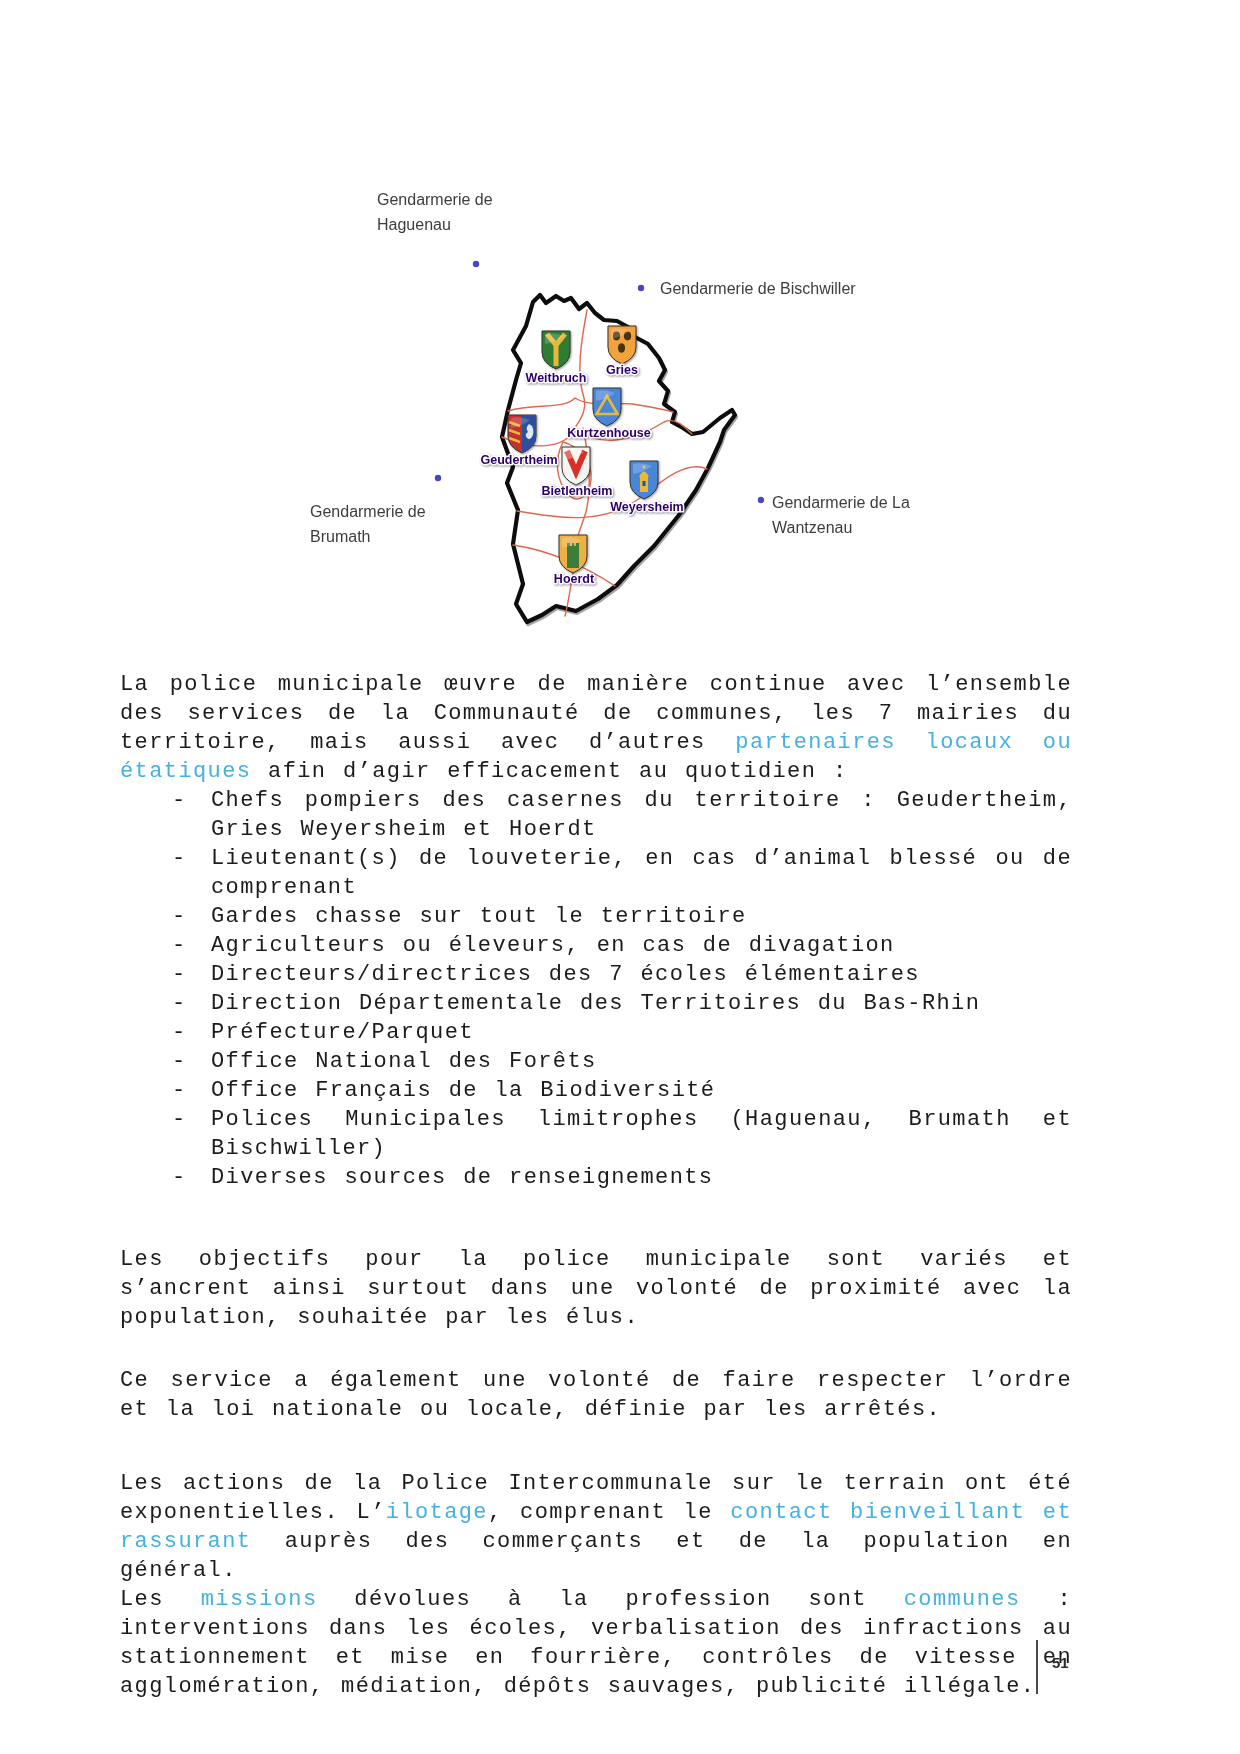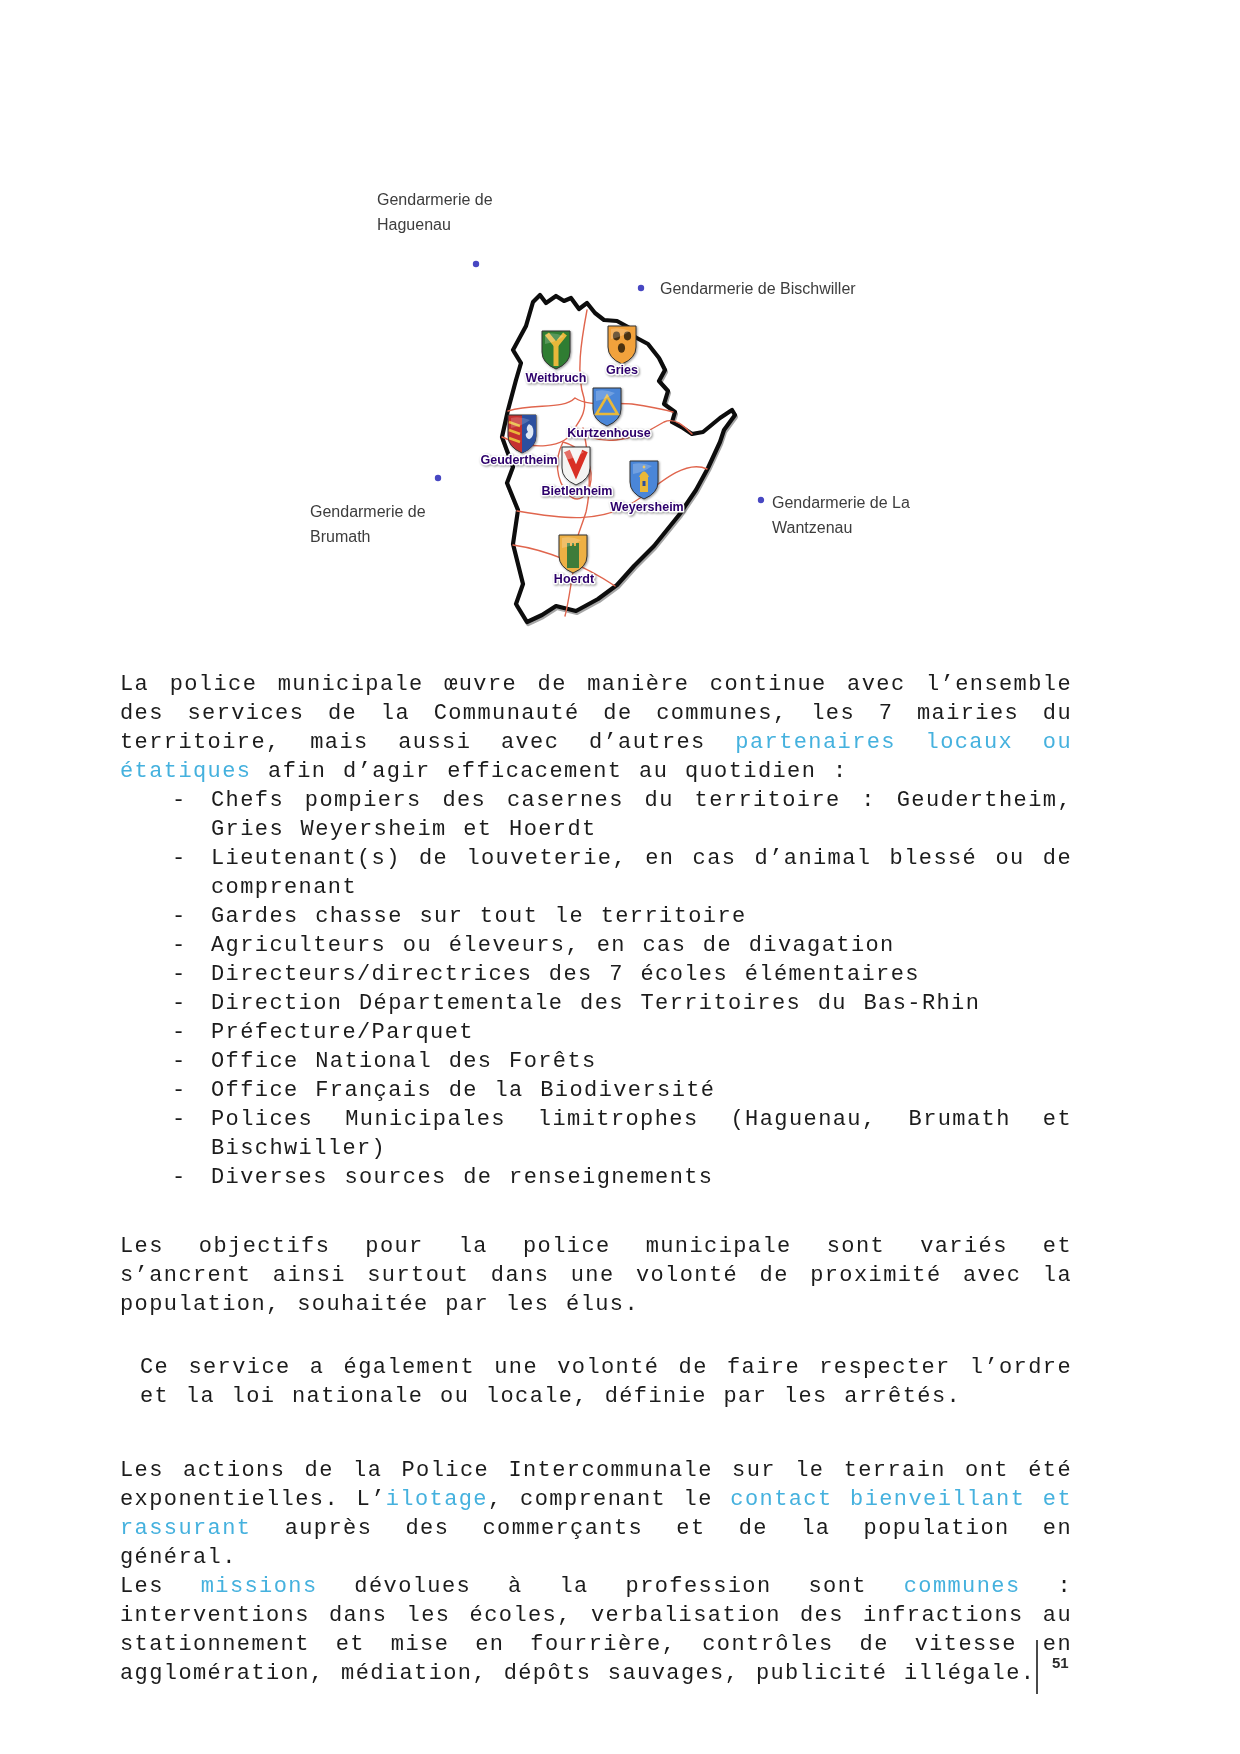--- a/index.html
+++ b/index.html
@@ -37,22 +37,22 @@
     font-size:22px; line-height:29px; letter-spacing:1.4px; word-spacing:2px;
     text-align:justify;
     font-family:Liberation Mono, monospace;
   }
   .para{text-align:justify;}
   .c-accent{color:var(--accent);}
   .list{margin:0;}
   .list-row{display:flex;}
   .dash{width:39px; margin-left:52px; flex:none;}
   .list-text{flex:1; text-align:justify;}
-  .gap-p2{margin-top:40px;}
-  .gap-p3{margin-top:34px;margin-left:20px;}
+  .gap-p2{margin-top:53px;}
+  .gap-p3{margin-top:34px;}
   .gap-p4{margin-top:45px;}
   
   .footer{position:absolute; top:1642px; right:210px; text-align:right;
     font-size:16px; line-height:21px; letter-spacing:0.8px; color:var(--footer);}
   .footer-bar{position:absolute; left:1036px; top:1640px; width:2px; height:54px; background:#4a4a4a;}
   .page-num{position:absolute; left:1052px; top:1654px; font-size:15px; color:var(--footer);font-weight:bold;}
 </style>
 </head>
 <body>
 

